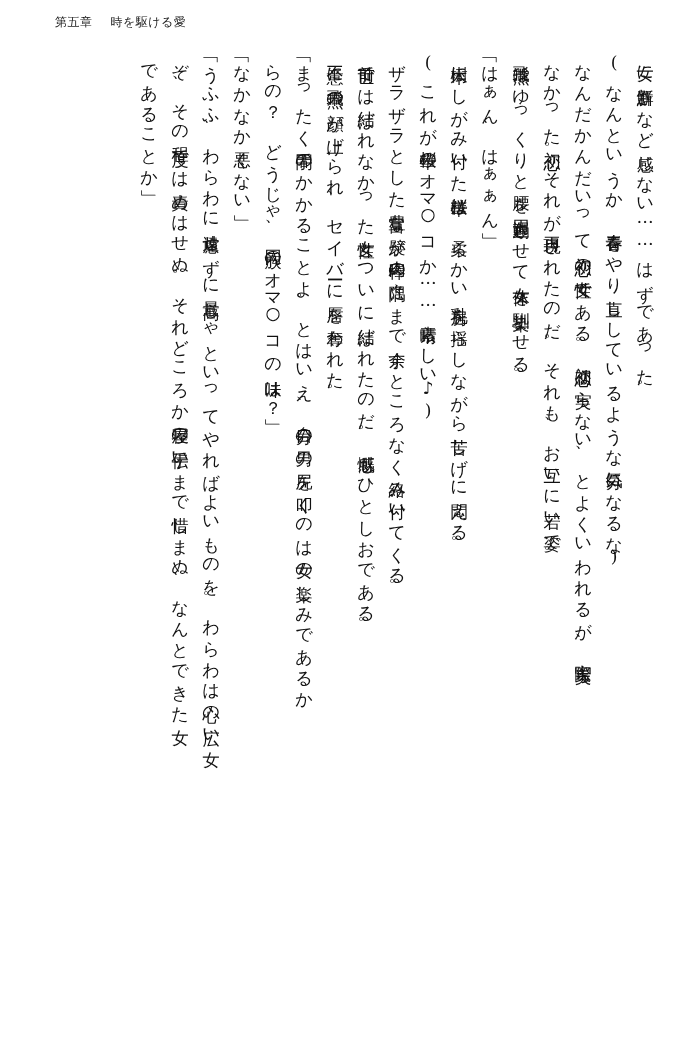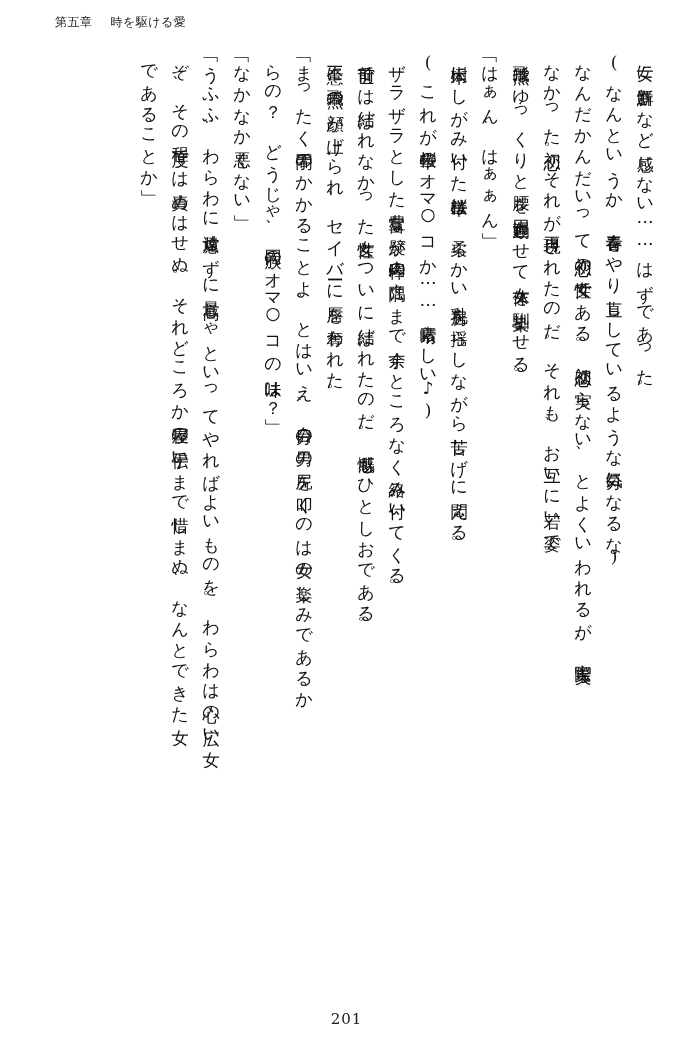--- a/index.html
+++ b/index.html
@@ -97,15 +97,14 @@
     <div class="vline">前世では結ばれなかった女性とついに結ばれたのだ。感慨もひとしおである。</div>
     <div class="vline">不意に飛燕の顔が上げられ、セイバーに唇を奪われた。</div>
     <div class="vline indent">「まったく手間のかかることよ。とはいえ、自分の男の尻を叩くのは女の楽しみであるか</div>
     <div class="vline">らの？　どうじゃ、同族のオマ○コの味は？」</div>
     <div class="vline indent">「なかなか悪くない」</div>
     <div class="vline indent">「うふふ、わらわに遠慮せずに最高じゃといってやればよいものを。わらわは心の広い女</div>
     <div class="vline">ぞ、その程度では責めはせぬ。それどころか寝屋の手伝いまで惜しまぬ、なんとできた女</div>
     <div class="vline">であることか」</div>
   </div>
 
-  <div class="page-number">201</div>
 
 </div>
 
 </body></html>

